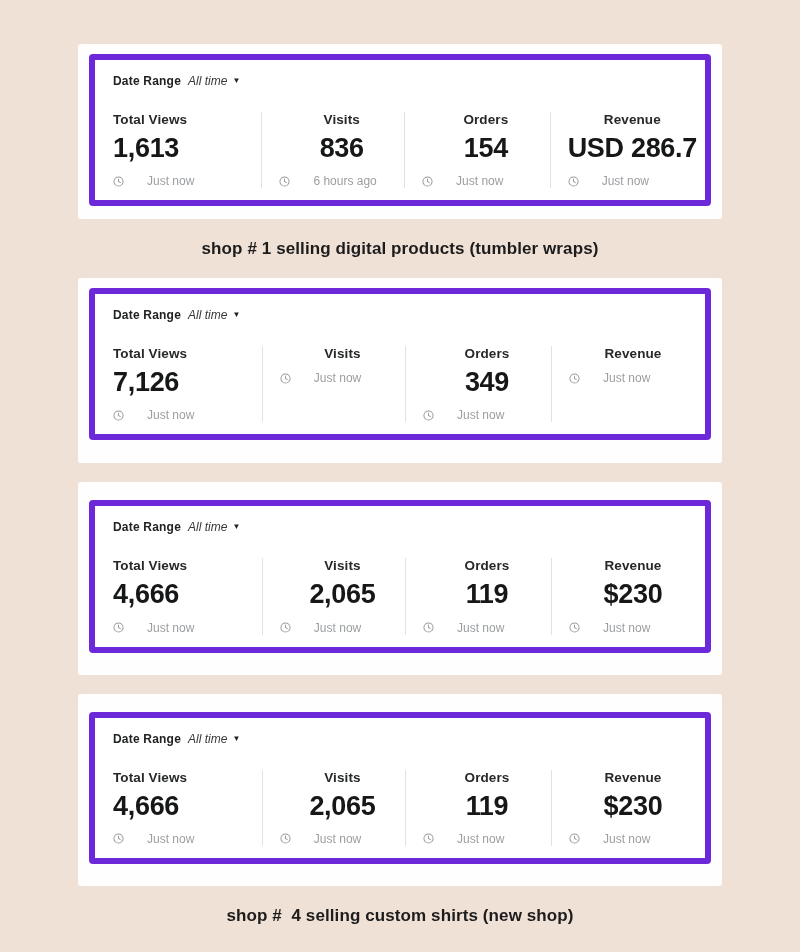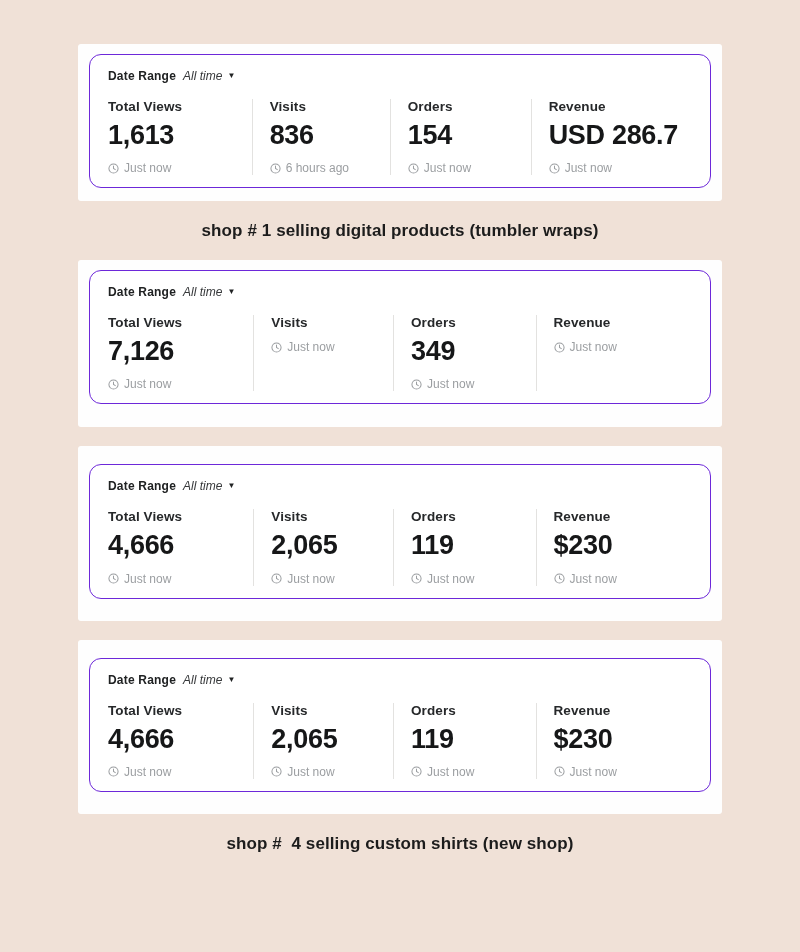--- a/index.html
+++ b/index.html
@@ -15,23 +15,23 @@
     width: 644px;
     margin: 0 auto;
     background: #fefefe;
     border-radius: 3px;
     padding: 10px 11px 13px 11px;
   }
   .band.pad-b { padding-bottom: 23px; }
   .band.pad-tb { padding-top: 18px; padding-bottom: 22px; }
   .card {
     background: #ffffff;
-    border: 1px solid #6d28d9;
-    border-radius: 12px;
-    padding: 14px 32px 12px 18px;
+    border: 6px solid #6d28d9;
+    border-radius: 4px;
+    padding: 14px 8px 12px 18px;
   }
   .date-range {
     display: flex;
     align-items: center;
     gap: 7px;
     font-size: 12px;
     color: #202223;
   }
   .dr-label { font-weight: 700; letter-spacing: 0.2px; }
   .dr-value {
@@ -47,25 +47,25 @@
     font-style: italic;
   }
   .caret {
     font-size: 8px;
     color: #202223;
     line-height: 1;
   }
   .stats {
     display: grid;
     grid-template-columns: 1.04fr 1fr 1.02fr 1.02fr;
-    margin-top: 16px;
+    margin-top: 24px;
   }
   .stat { padding-left: 17px; }
   .stat:first-child { padding-left: 0; }
-  .stat + .stat { border-left: 1px solid #e3e2e0; }
+  .stat + .stat { border-left: 1px solid #e3e2e0; text-align: center; }
   .stat-label {
     font-size: 13.5px;
     font-weight: 700;
     color: #26282a;
     letter-spacing: 0.1px;
   }
   .stat-value {
     margin-top: 6px;
     font-size: 27px;
     font-weight: 700;
@@ -73,21 +73,21 @@
     letter-spacing: -0.3px;
     line-height: 1.15;
     white-space: nowrap;
   }
   .stat-updated {
     margin-top: 10px;
     font-size: 12px;
     color: #9b9ea1;
     display: flex;
     align-items: center;
-    gap: 5px;
+    gap: 23px;
   }
   .clock { width: 11px; height: 11px; flex: 0 0 auto; }
   .caption {
     margin-top: 20px;
     text-align: center;
     font-size: 17px;
     font-weight: 700;
     color: #1c1c1c;
     letter-spacing: 0.1px;
     white-space: pre-wrap;

